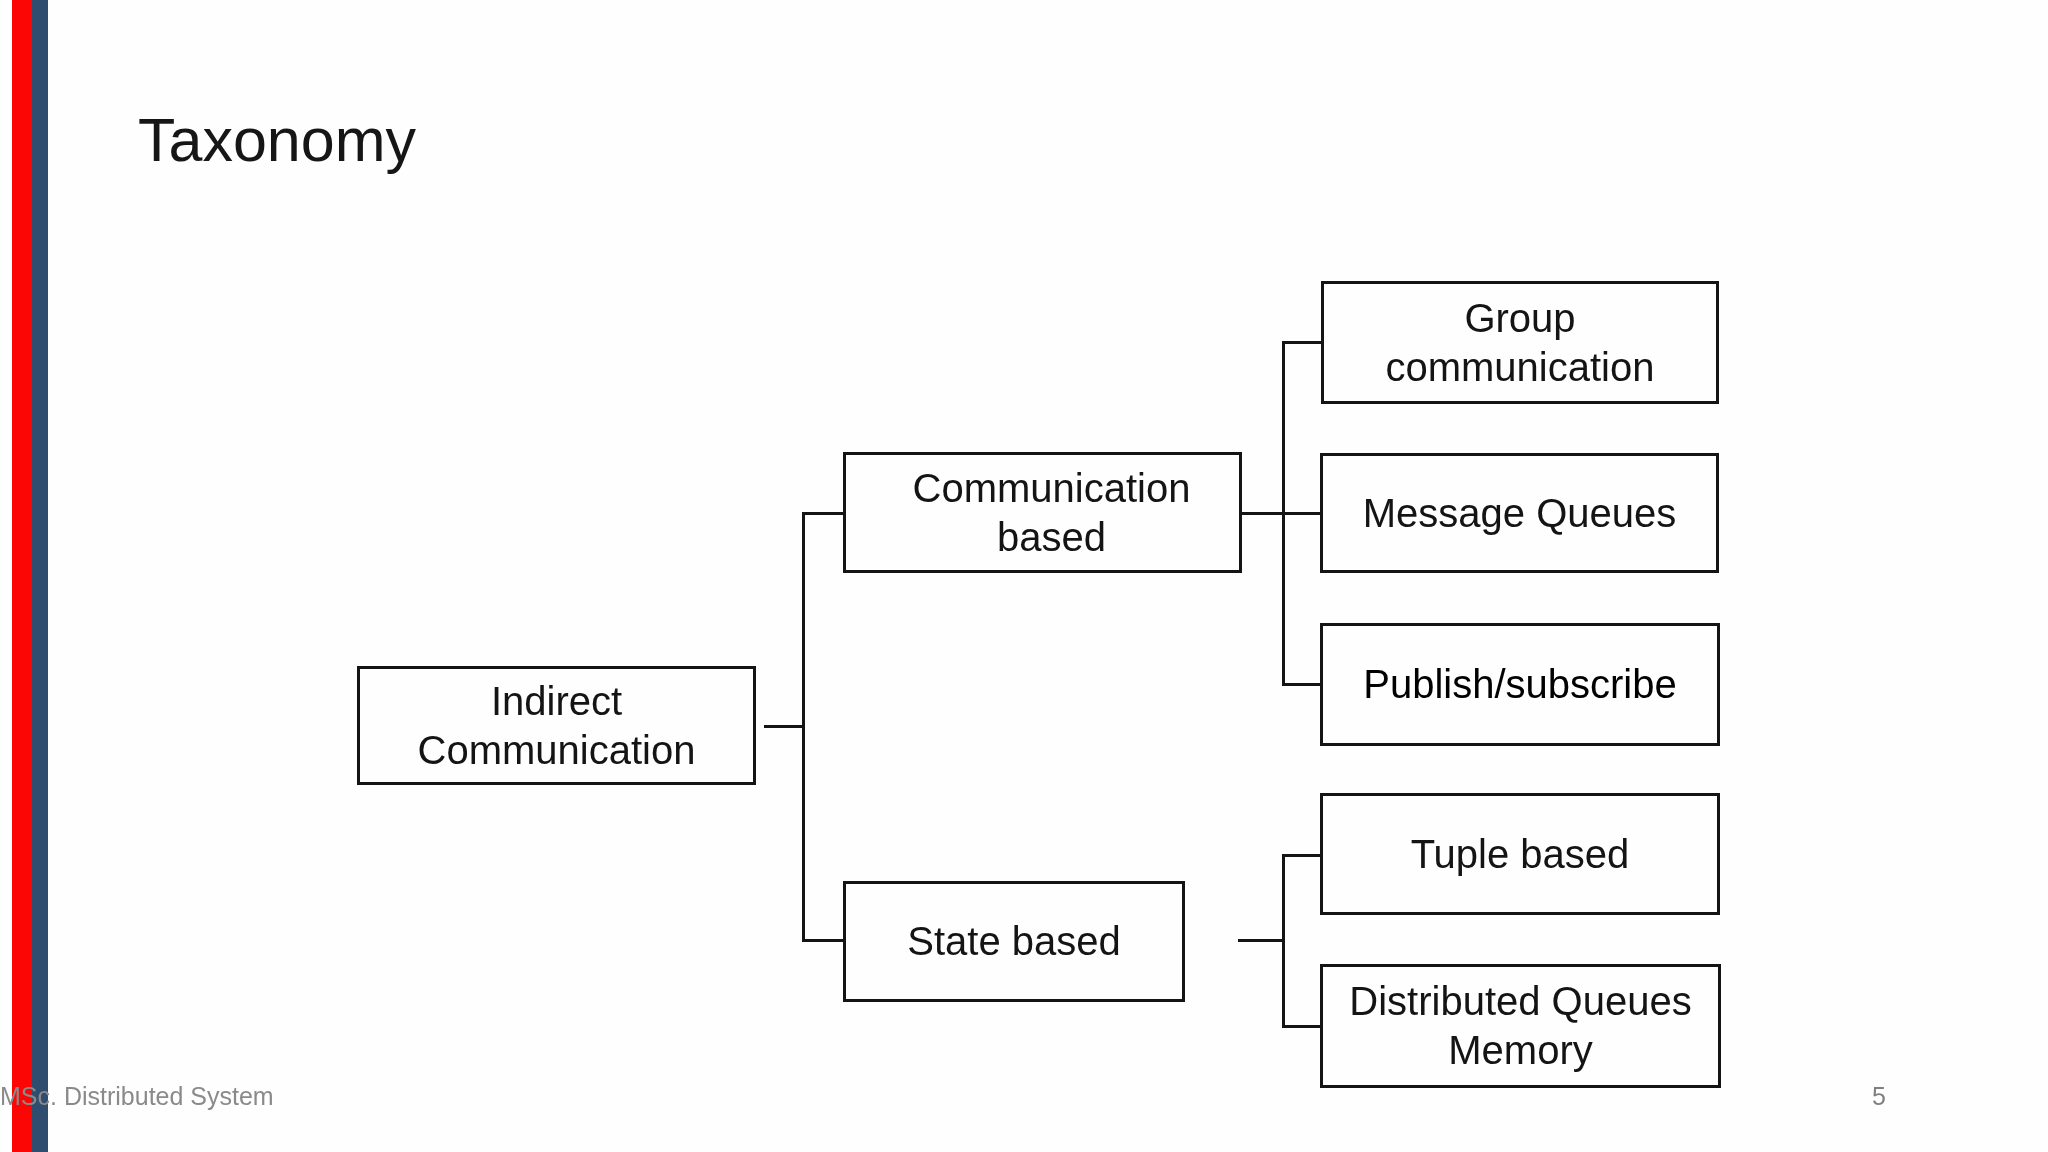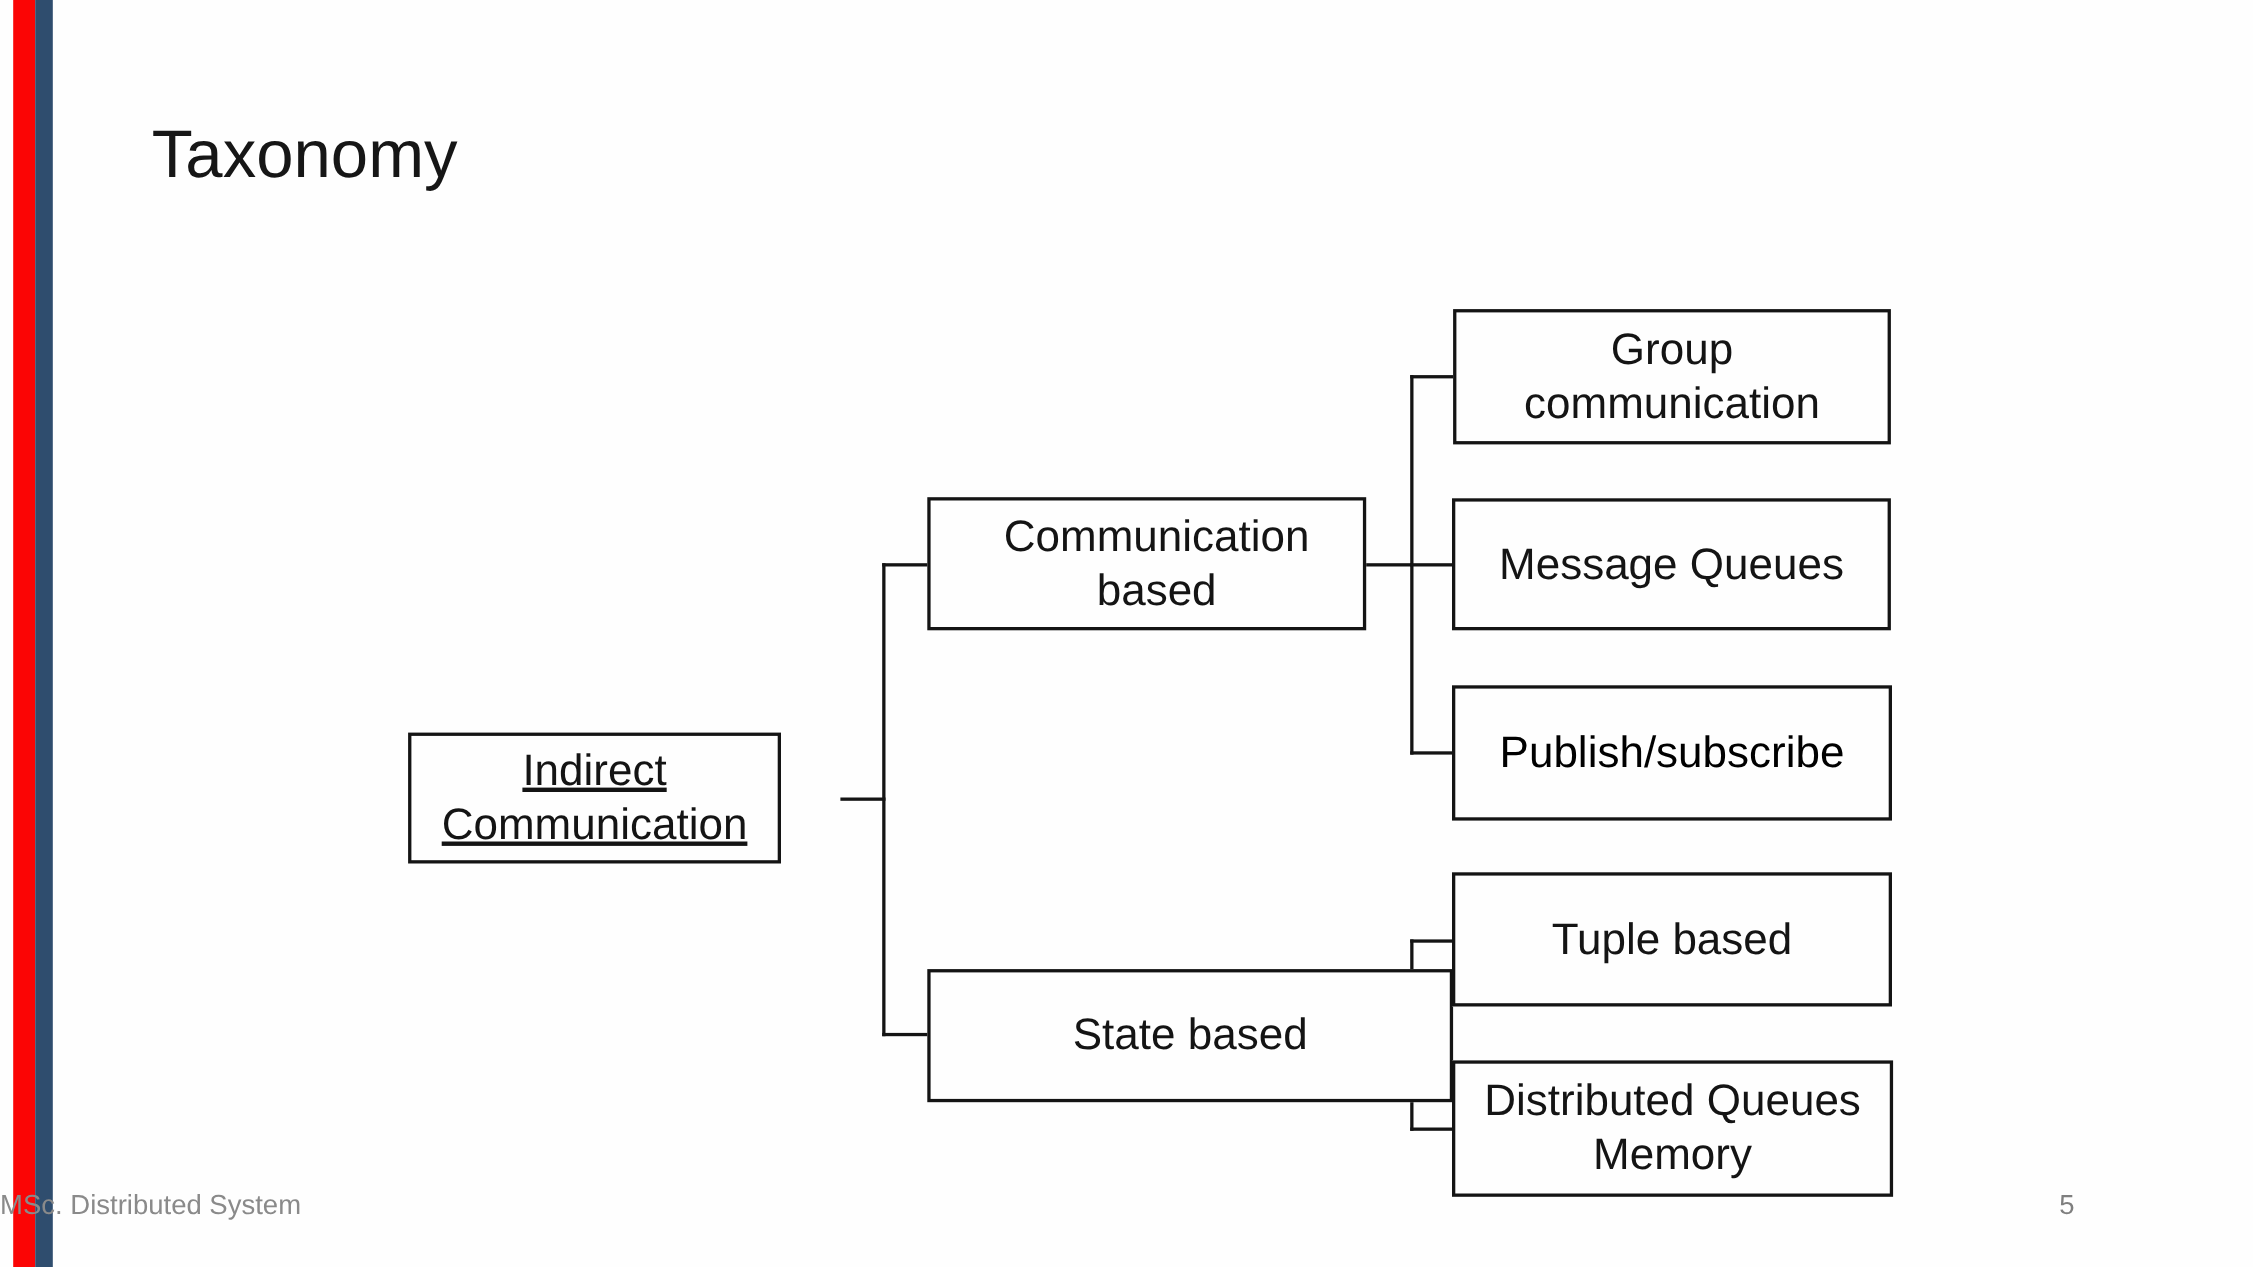--- a/index.html
+++ b/index.html
@@ -37,23 +37,23 @@
     align-items: center;
     justify-content: center;
     text-align: center;
     font-size: 40px;
     line-height: 1.22;
     padding: 0 6px;
     color: #141414;
   }
   .node.highlight { color: #000000; }
 
-  #node-indirect   { left: 371px;  top: 666px; width: 339px; height: 119px; text-decoration: underline; }
+  #node-indirect   { left: 357px;  top: 666px; width: 399px; height: 119px; }
   #node-commbased  { left: 843px;  top: 452px; width: 399px; height: 121px; padding-left: 24px; }
-  #node-statebased { left: 843px;  top: 881px; width: 478px; height: 121px; }
+  #node-statebased { left: 843px;  top: 881px; width: 342px; height: 121px; }
   #node-groupcomm  { left: 1321px; top: 281px; width: 398px; height: 123px; }
   #node-msgqueues  { left: 1320px; top: 453px; width: 399px; height: 120px; }
   #node-pubsub     { left: 1320px; top: 623px; width: 400px; height: 123px; }
   #node-tuple      { left: 1320px; top: 793px; width: 400px; height: 122px; }
   #node-dsm        { left: 1320px; top: 964px; width: 401px; height: 124px; }
 
   
   .conn { position: absolute; background: #141414; }
   
   #c-ind-h   { left: 764px;  top: 725px;  width: 41px;  height: 3px; }

